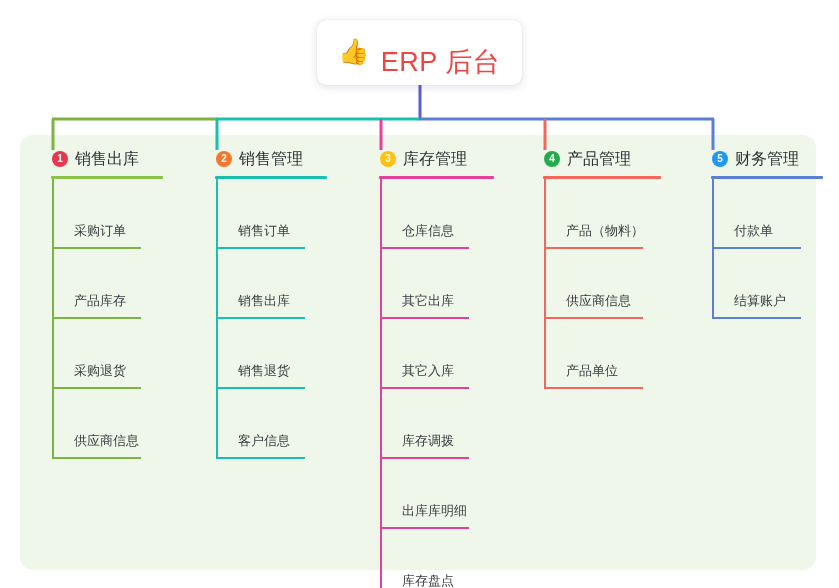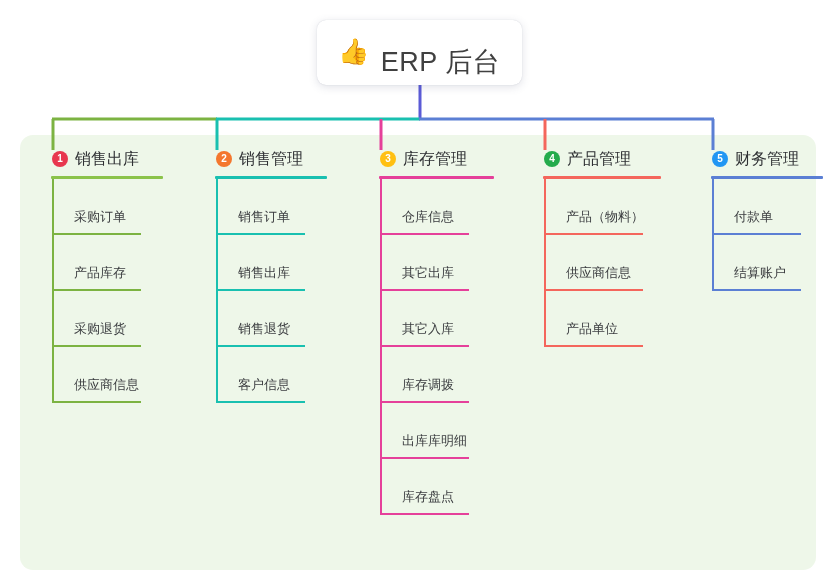--- a/index.html
+++ b/index.html
@@ -45,21 +45,21 @@
     gap: 11px;
     transform: translateY(-1px);
   }
   #root-card .root-emoji {
     font-size: 25px;
     line-height: 1;
     display: block;
   }
   #root-card .root-title {
     font-size: 27px;
-    color: #404040;
+    color: #ef4444;
     letter-spacing: 0.5px;
     white-space: nowrap;
     margin-top: 20px;
   }
 
   
   #panel {
     position: absolute;
     left: 20px;
     top: 135px;
@@ -123,21 +123,21 @@
   }
   .spine {
     position: absolute;
     left: 16px;
     top: 0;
     width: 2px;
     bottom: 0;
   }
   .item {
     position: relative;
-    height: 56px;
+    height: 70px;
     box-sizing: border-box;
   }
   .item-label {
     position: absolute;
     left: 22px;
     bottom: 9px;
     font-size: 13px;
     color: #3b3d40;
     white-space: nowrap;
   }

